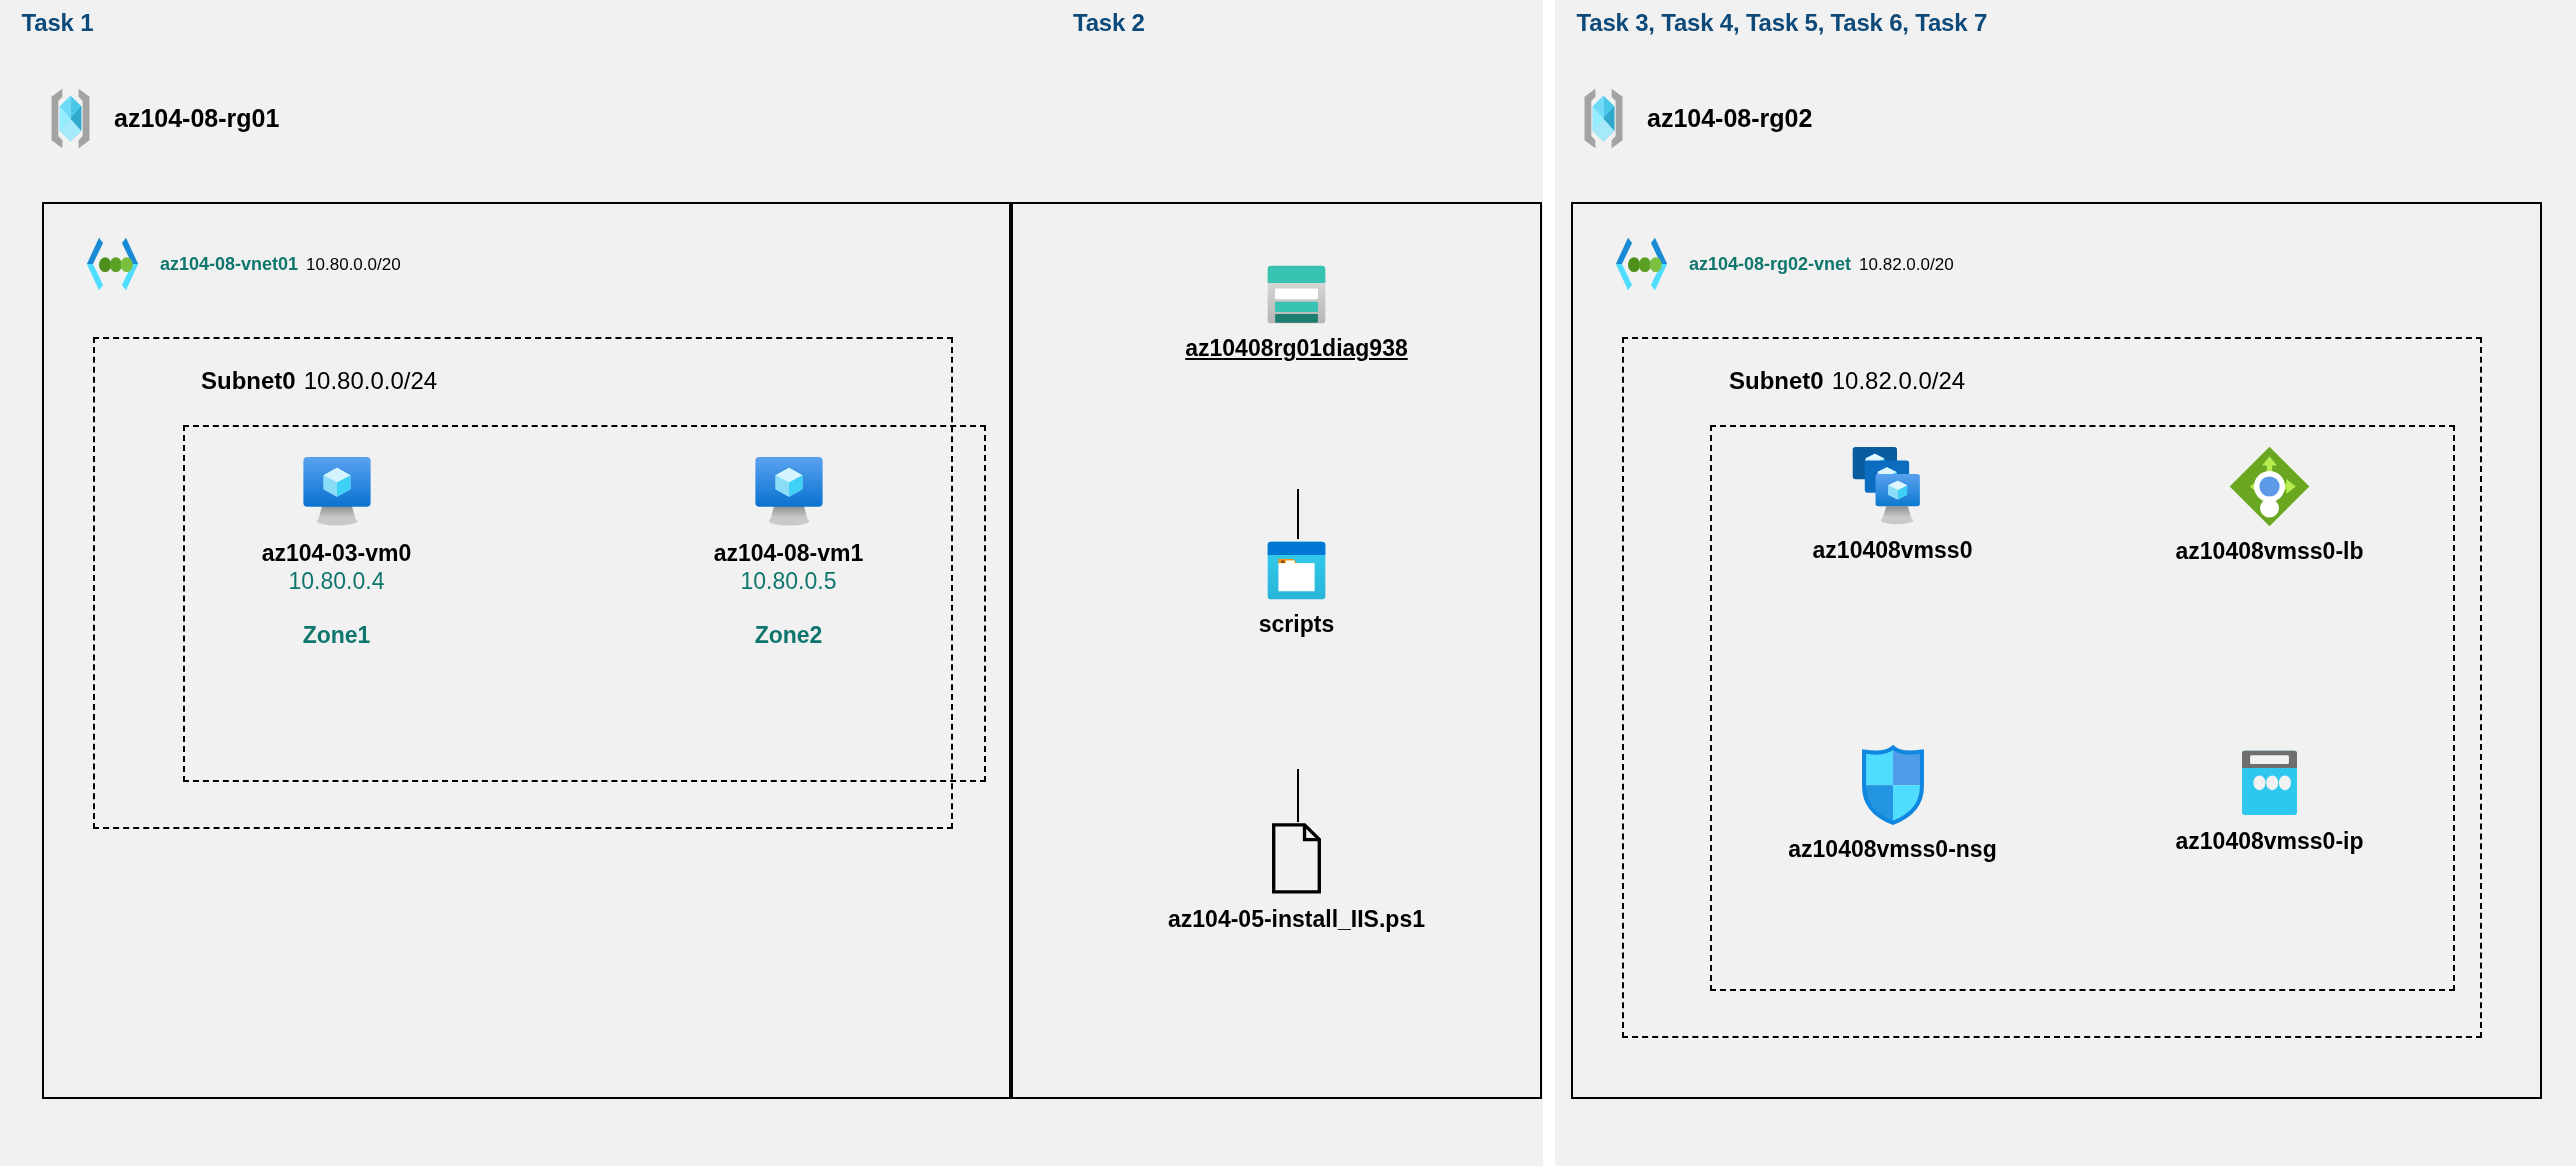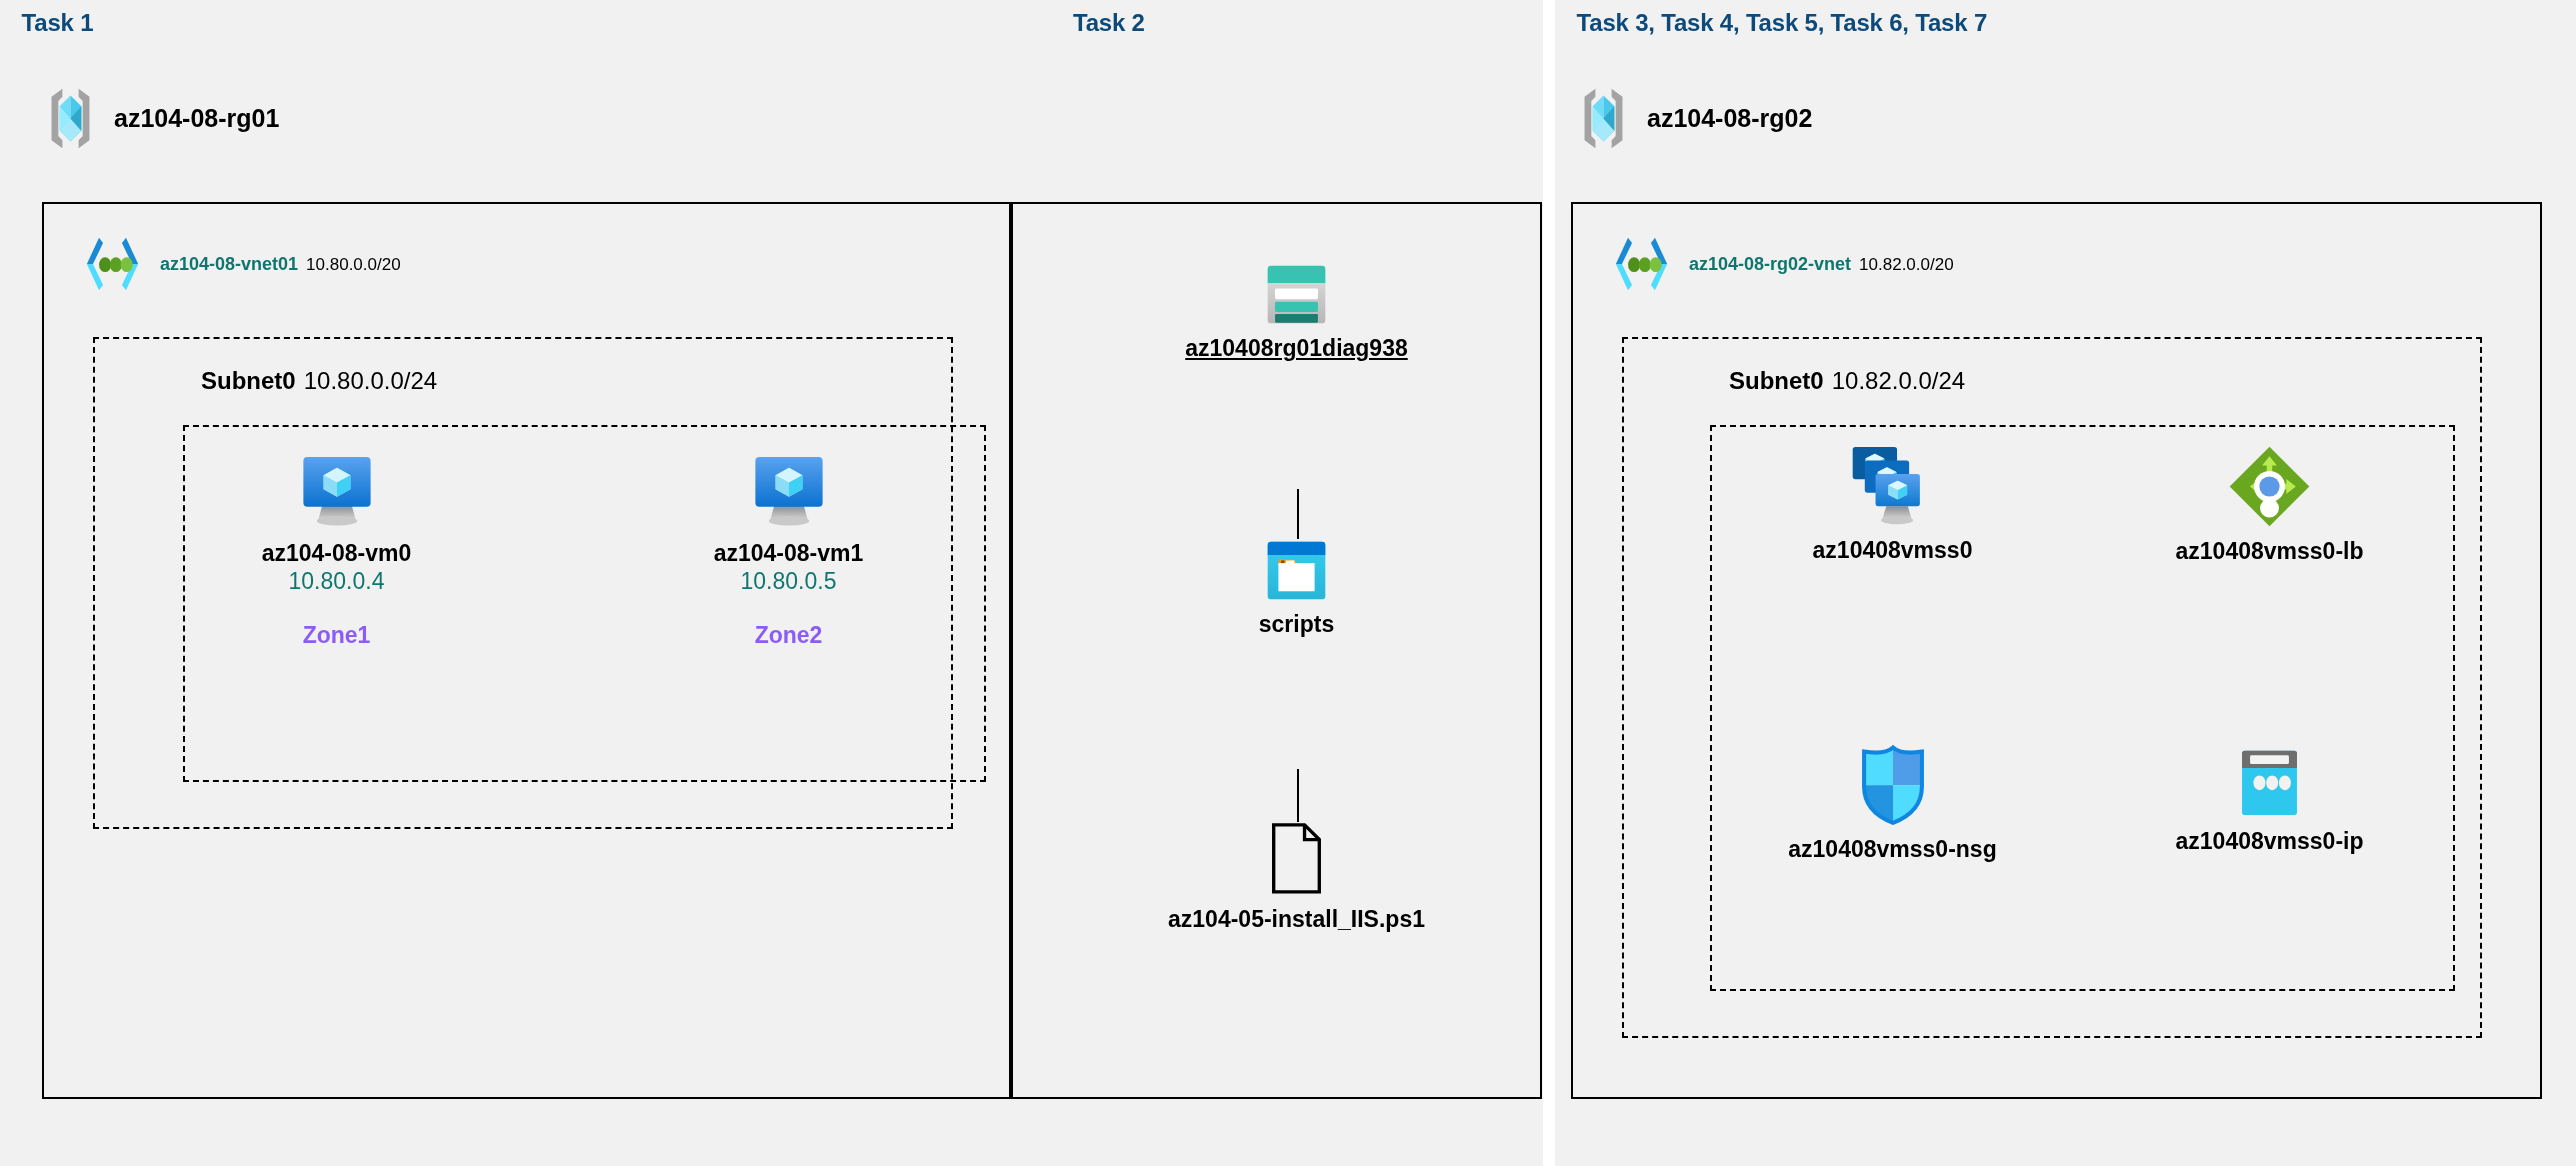--- a/index.html
+++ b/index.html
@@ -109,21 +109,21 @@
   .node-sub {
     font-size: 23px;
     font-weight: normal;
     color: #0f766e;
     text-align: center;
     line-height: 1.18;
   }
   .node-zone {
     font-size: 23px;
     font-weight: bold;
-    color: #8b5cf6;
+    color: #0f766e;
     text-align: center;
     margin-top: 27px;
   }
 
   
   .connector {
     position: absolute;
     width: 2px;
     background: #000;
   }
@@ -197,21 +197,21 @@
           </defs>
           <path d="M36 78 L80 78 L86 100 L30 100 Z" fill="url(#vmStand0)"></path>
           <ellipse cx="58" cy="101" rx="30" ry="7" fill="#c9c9c9"></ellipse>
           <rect x="8" y="6" width="100" height="74" rx="6" fill="url(#vmScreen0)"></rect>
           <path d="M58 22 L78 33 L78 54 L58 65 L38 54 L38 33 Z" fill="#a8e9ff"></path>
           <path d="M58 22 L78 33 L58 44 L38 33 Z" fill="#d4f5ff"></path>
           <path d="M58 44 L78 33 L78 54 L58 65 Z" fill="#3fd0f5"></path>
           <path d="M58 44 L38 33 L38 54 L58 65 Z" fill="#8adcf7"></path>
         </svg>
       </span>
-      <div class="node-label">az104-08-vm0</div>
+      <div class="node-label">az104-03-vm0</div>
       <div class="node-sub">10.80.0.4</div>
       <div class="node-zone">Zone1</div>
     </div>
 
     <div class="node" style="left:674px; top:453px; width:229px;">
       <span>
         <svg width="78" height="78" viewBox="0 0 116 116">
           <defs>
             <linearGradient id="vmScreen1" x1="0" y1="0" x2="0" y2="1">
               <stop offset="0%" stop-color="#5aa2ef"></stop>

